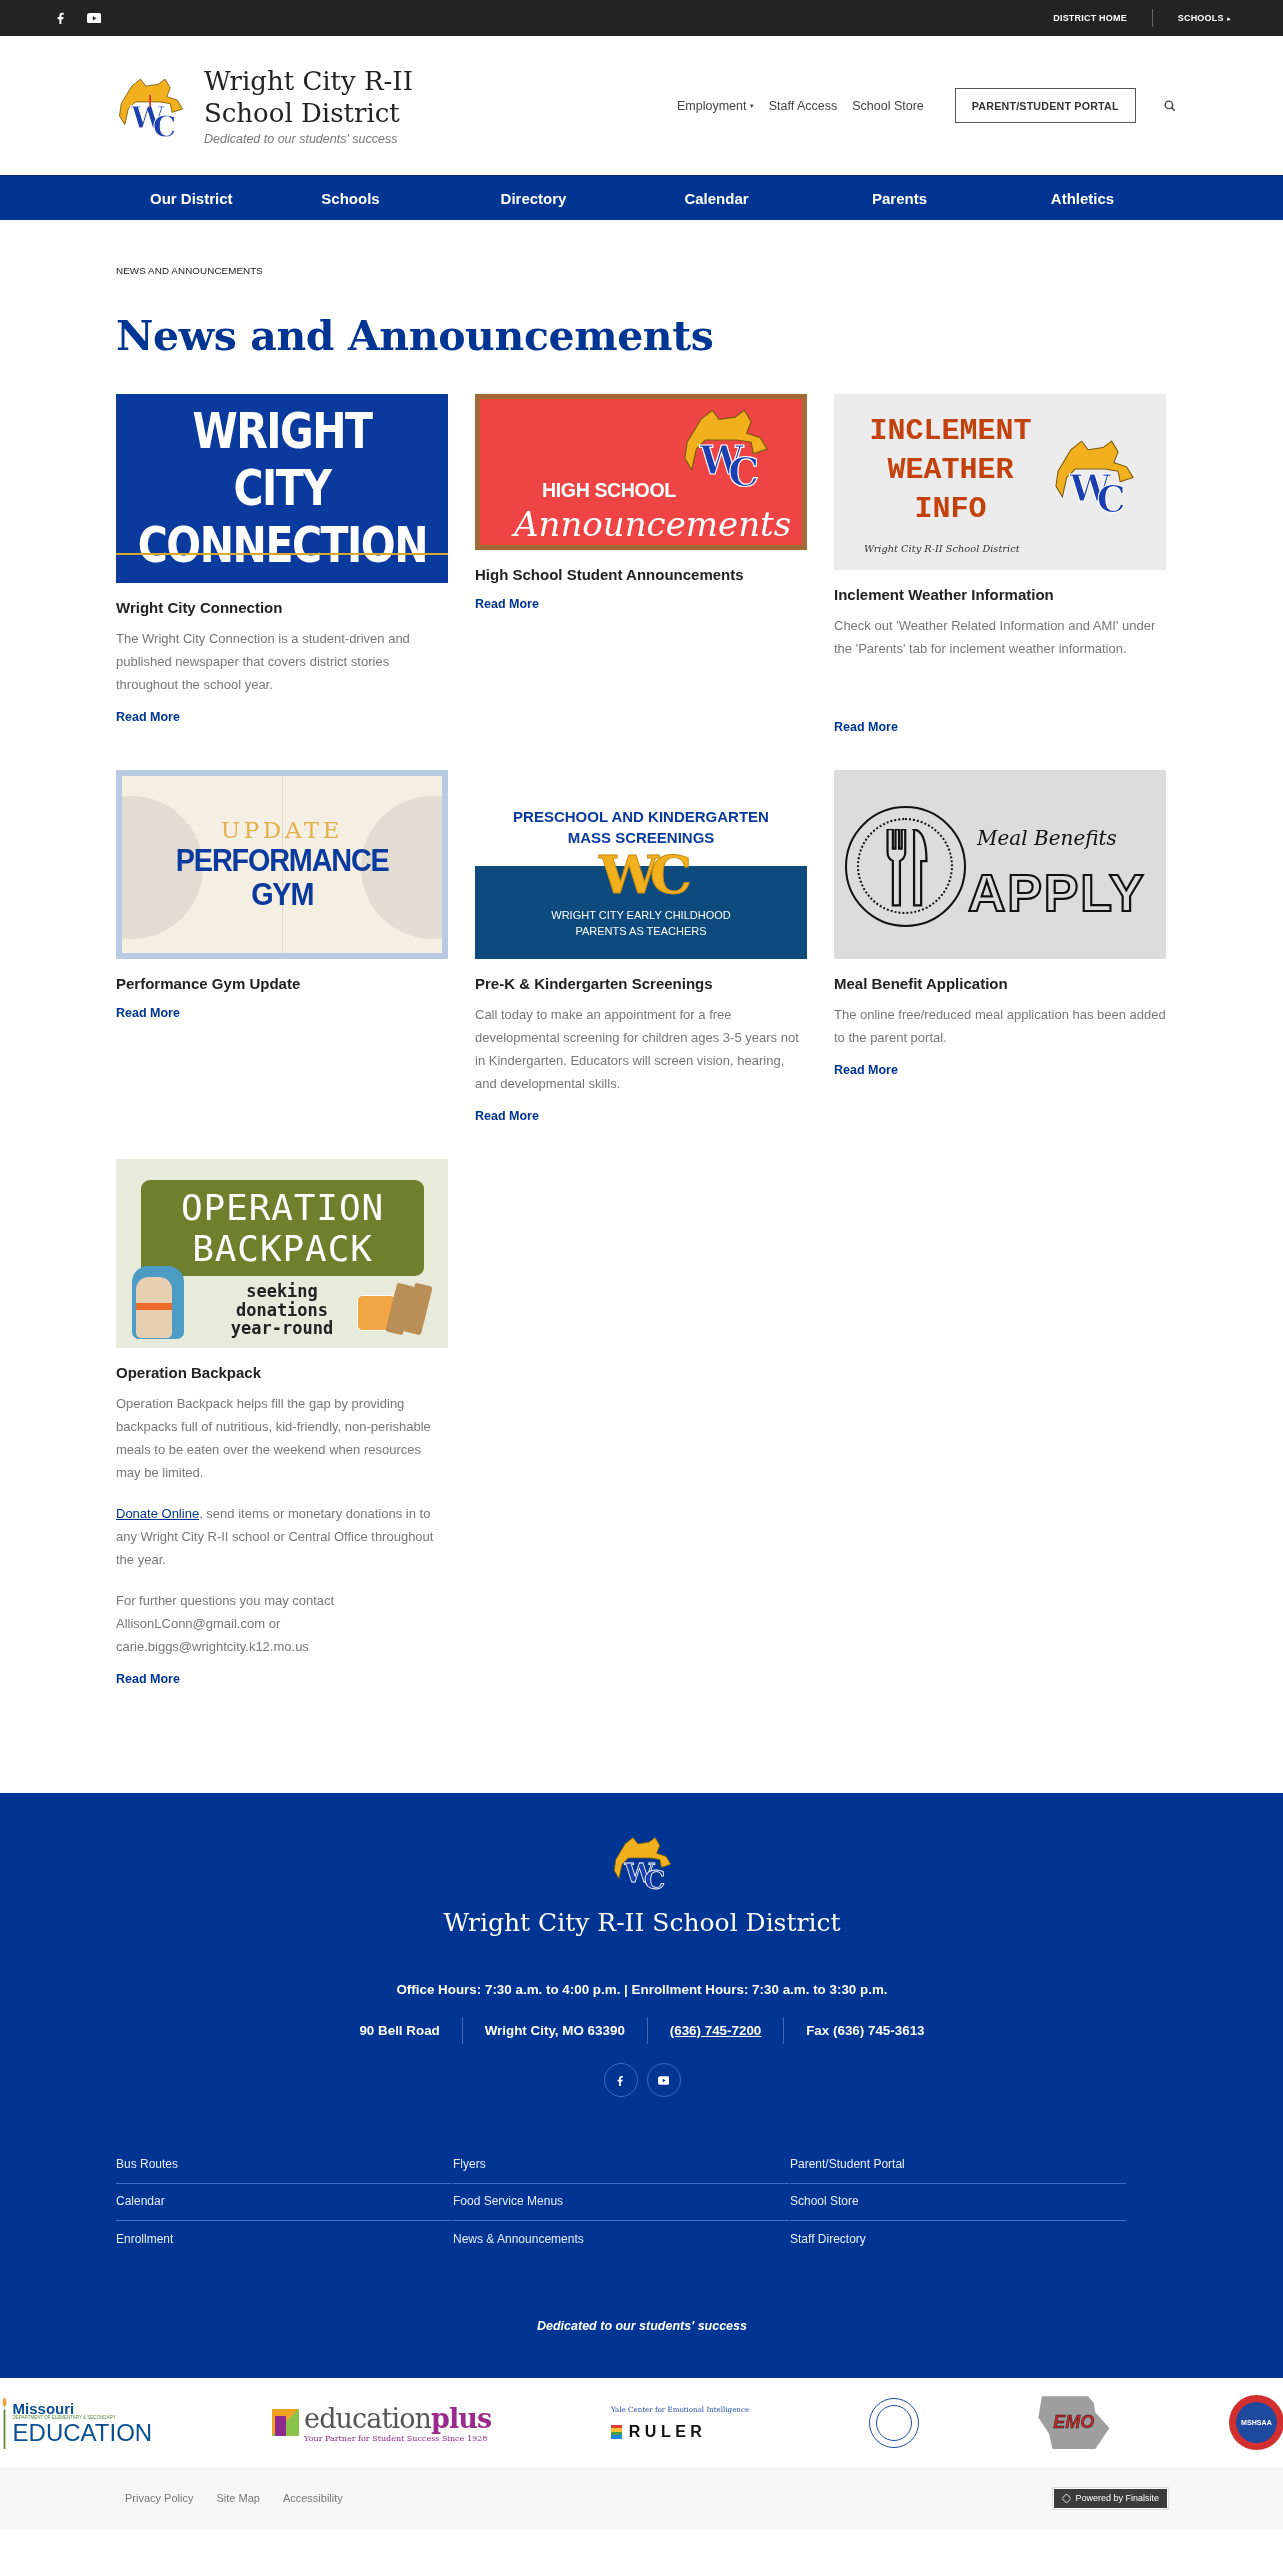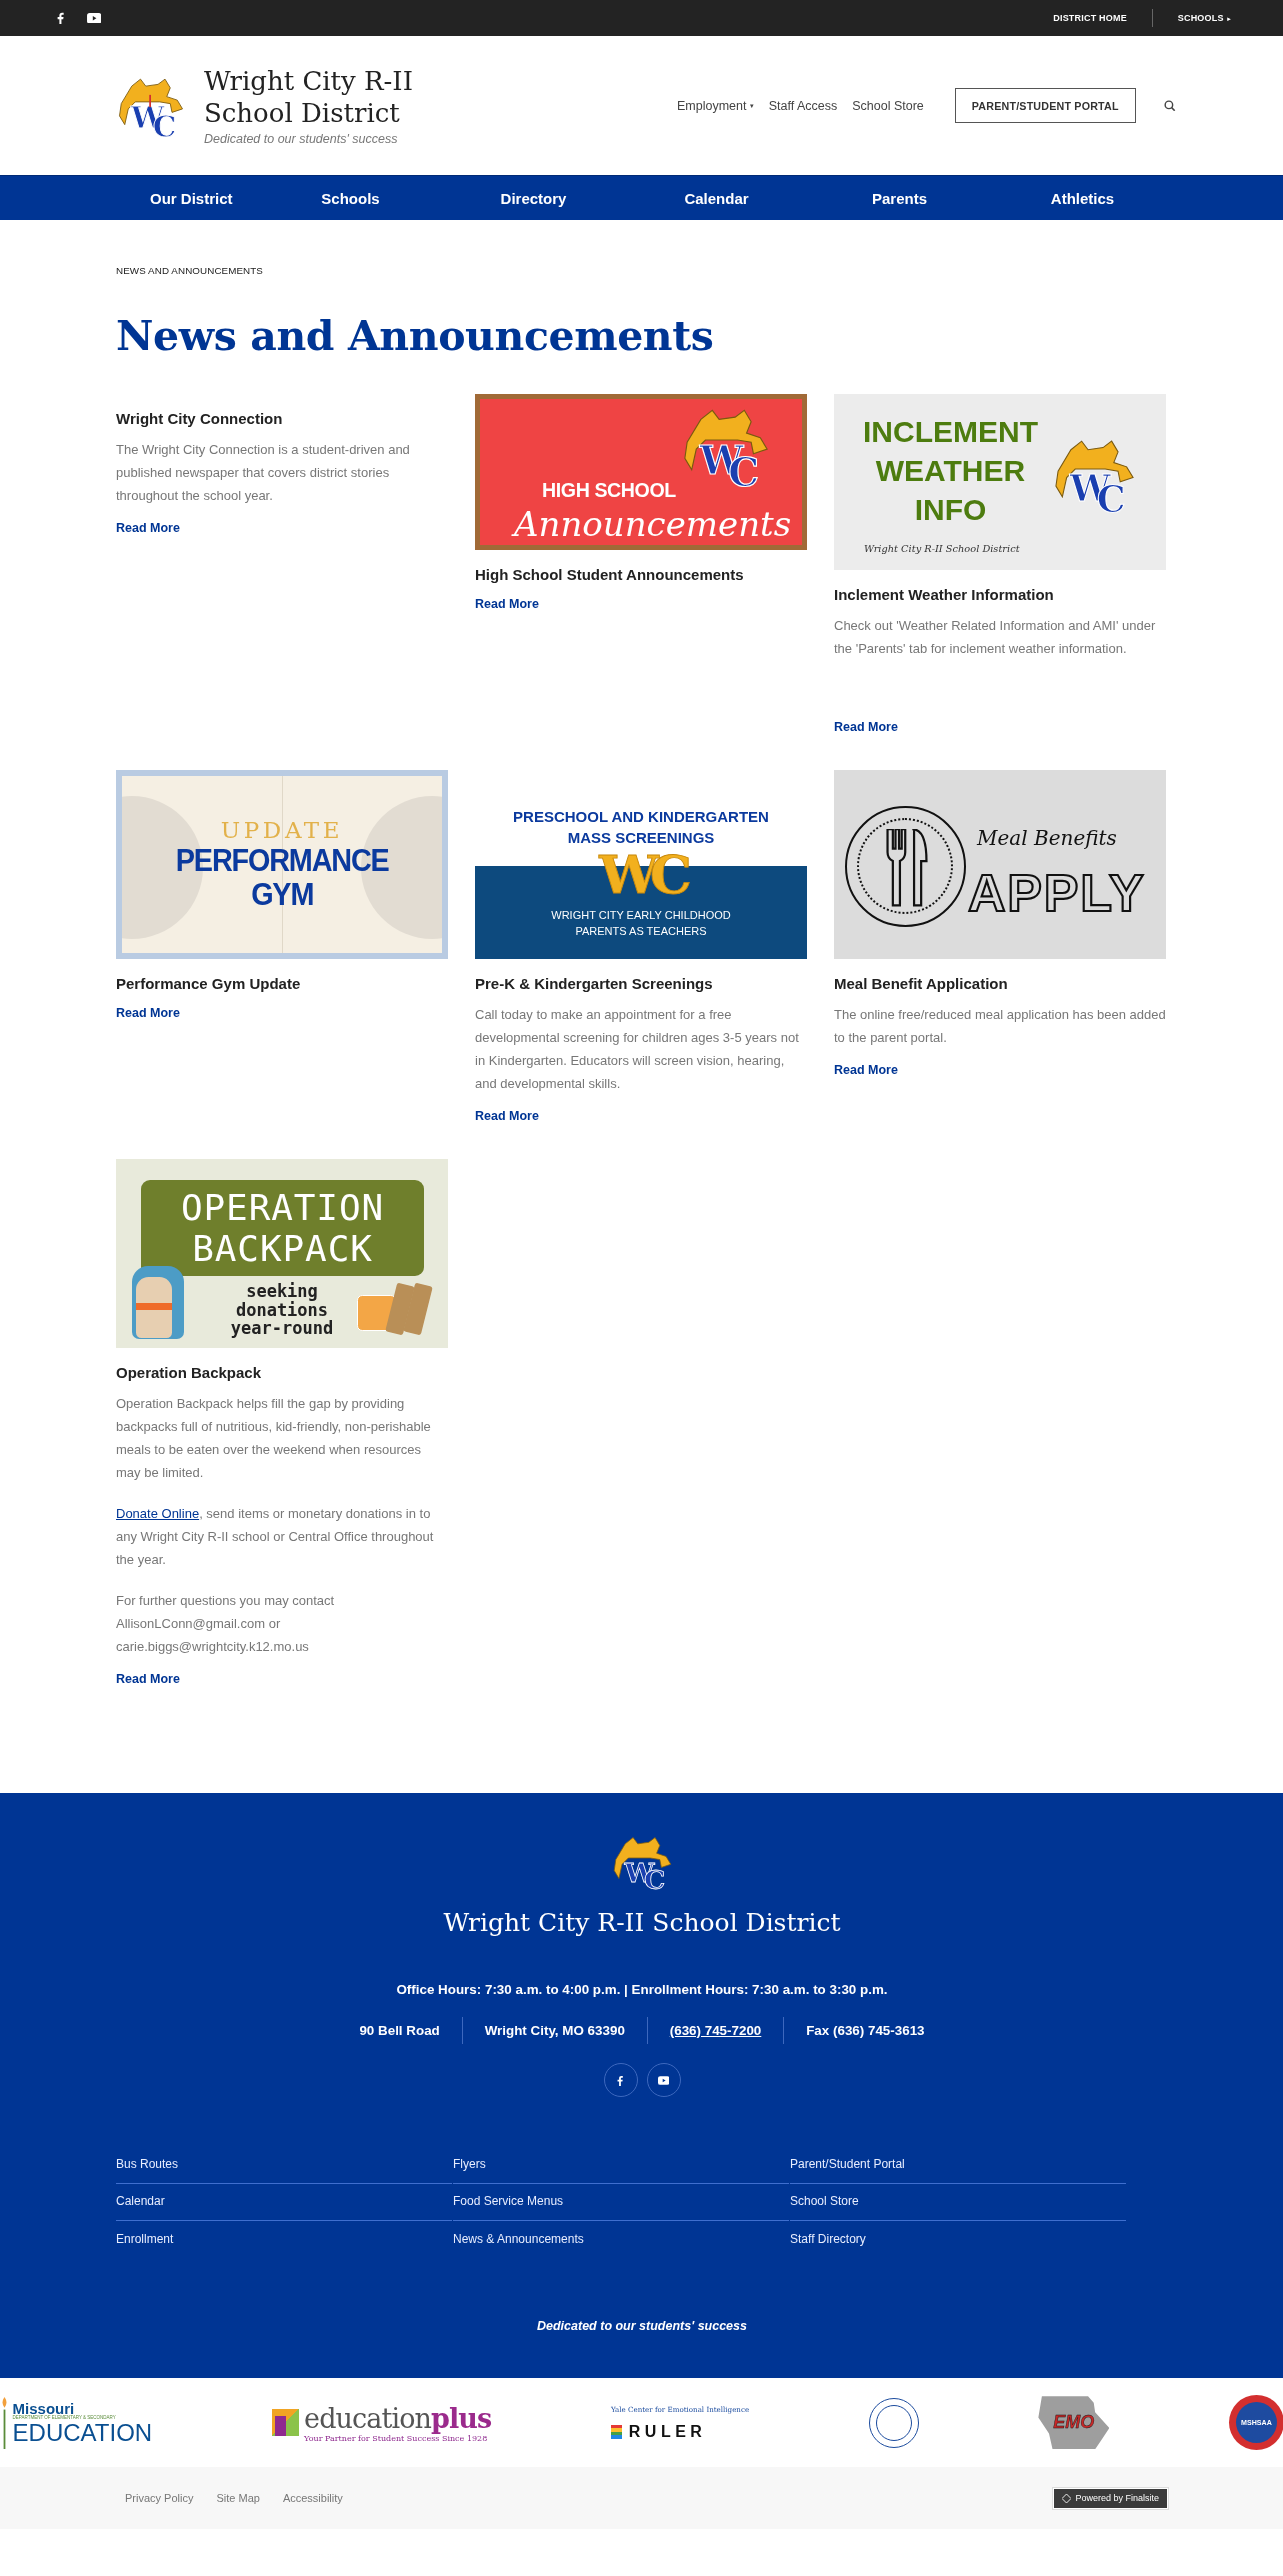--- a/index.html
+++ b/index.html
@@ -51,21 +51,21 @@
   .thumb-connection { background: #0b3a9e; flex-direction: column; }
   .thumb-connection .big { font-family: "DejaVu Sans", sans-serif; font-weight: bold; color: #fff; font-size: 50px; line-height: 57px; letter-spacing: -1.8px; transform: scaleX(0.82); text-align: center; }
   .thumb-connection .rule { position: absolute; left: 0; right: 0; bottom: 28.5px; height: 1.8px; background: #d7a82a; }
 
   .thumb-hs { background: #ef4444; border: 5.3px solid #a16a37; height: 156px; }
   .thumb-hs .hs-small { position: absolute; left: 62px; top: 80px; color: #fff; font-weight: bold; font-size: 19.6px; letter-spacing: -0.4px; }
   .thumb-hs .hs-big { position: absolute; left: 34px; top: 105px; color: #fff; font-family: "DejaVu Serif", serif; font-style: italic; font-size: 34px; }
   .thumb-hs .wc { position: absolute; right: 27px; top: 9px; }
 
   .thumb-weather { background: #ececec; height: 176px; }
-  .thumb-weather .w-big { position: absolute; left: 25px; top: 18px; font-weight: bold; font-size: 30px; line-height: 39px; color: #4d7c0f; text-align: center; width: 183px; }
+  .thumb-weather .w-big { position: absolute; left: 25px; top: 18px; font-weight: bold; font-size: 30px; line-height: 39px; color: #c2410c; text-align: center; width: 183px; font-family: Liberation Mono, monospace; }
   .thumb-weather .w-small { position: absolute; left: 30px; bottom: 16px; font-family: "DejaVu Serif", serif; font-style: italic; font-size: 9.8px; color: #333; }
   .thumb-weather .wc { position: absolute; right: 27px; top: 45px; }
 
   .thumb-gym { background: #f5efe3; border: 6.2px solid #b9cbe2; }
   .thumb-gym .circle-l { position: absolute; left: -62px; top: 19.6px; width: 143px; height: 143px; border-radius: 50%; background: #e2dcd2; }
   .thumb-gym .circle-r { position: absolute; right: -62px; top: 19.6px; width: 143px; height: 143px; border-radius: 50%; background: #e2dcd2; }
   .thumb-gym .midline { position: absolute; left: 50%; top: 0; bottom: 0; width: 0.9px; background: #e0d8c8; }
   .thumb-gym .g-text { position: relative; text-align: center; z-index: 2; }
   .thumb-gym .g-update { color: #e2b14a; font-size: 23px; letter-spacing: 3.6px; font-family: "DejaVu Serif", serif; }
   .thumb-gym .g-perf { color: #0b3a9e; font-weight: bold; font-size: 32px; line-height: 34px; letter-spacing: -1.3px; transform: scaleX(0.9); }
@@ -197,20 +197,25 @@
   <a class="nav-item">Athletics</a>
 </nav>
 
 <main class="content">
   <div class="breadcrumb">NEWS AND ANNOUNCEMENTS</div>
   <h1 class="page-title">News and Announcements</h1>
 
   <div class="grid">
 
     <div class="card">
+      <a class="card-thumb thumb-connection">
+        <div class="big">WRIGHT CITY</div>
+        <div class="big">CONNECTION</div>
+        <div class="rule"></div>
+      </a>
       <div class="card-title">Wright City Connection</div>
       <div class="card-desc">The Wright City Connection is a student-driven and published newspaper that covers district stories throughout the school year.</div>
       <a class="read-more">Read More</a>
     </div>
 
     <div class="card">
       <a class="card-thumb thumb-hs">
         <div class="hs-small">HIGH SCHOOL</div>
         <div class="hs-big">Announcements</div>
         <svg class="wc" width="98" height="80" viewBox="0 0 80 70">

